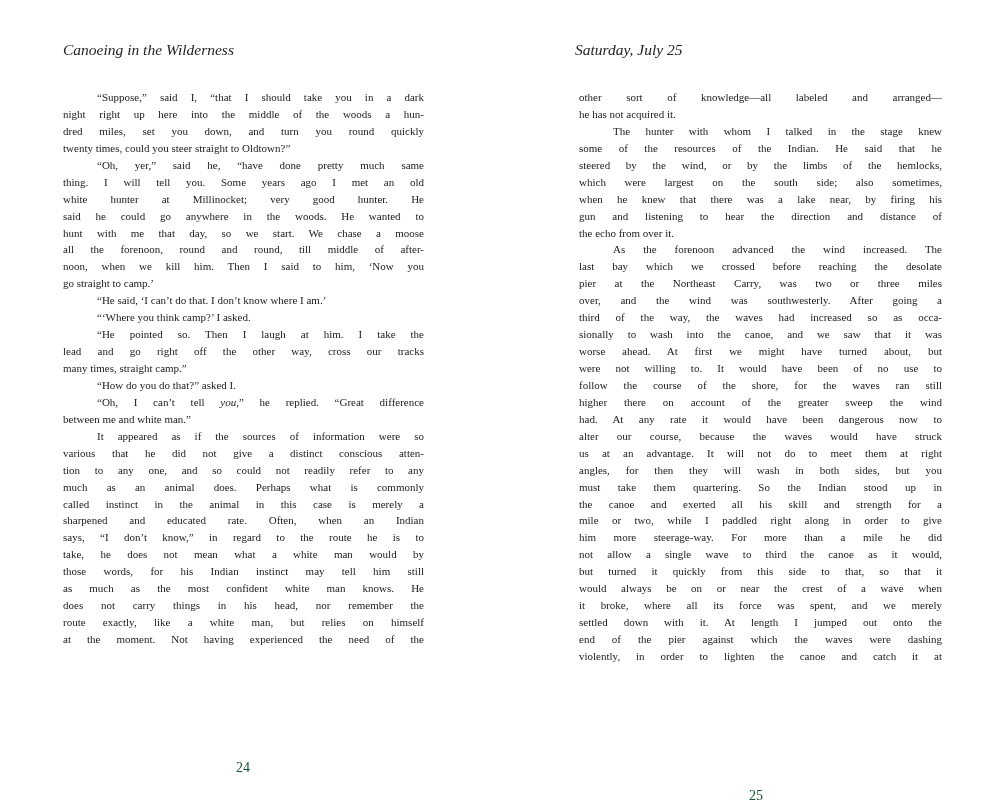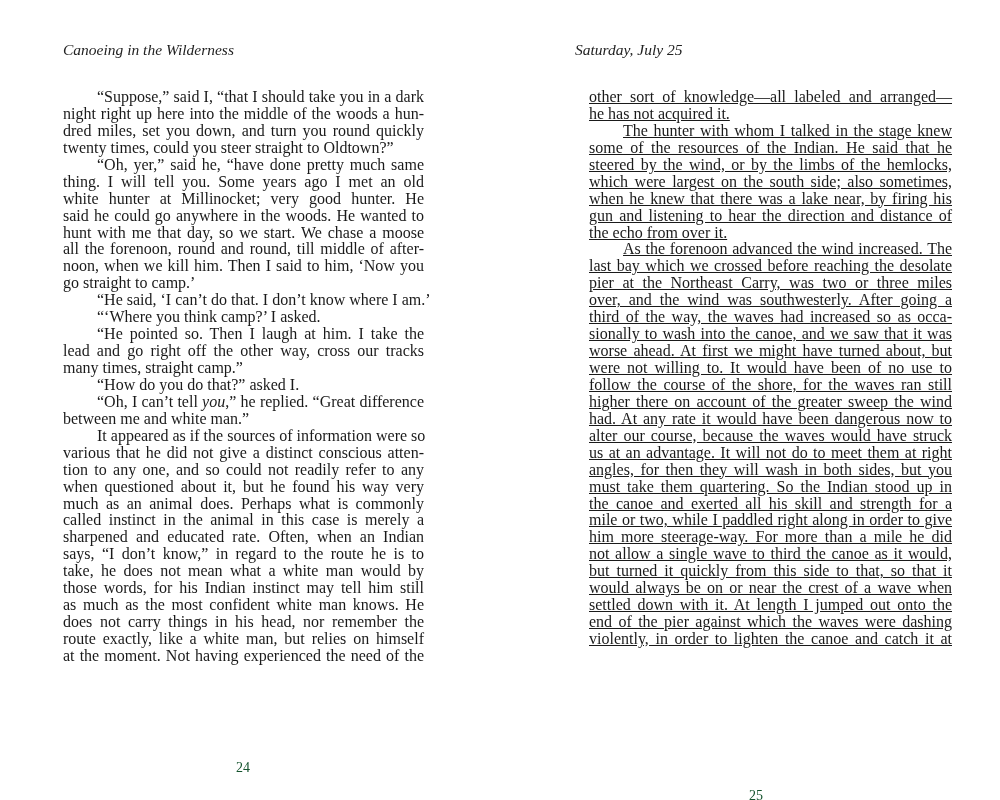--- a/index.html
+++ b/index.html
@@ -15,24 +15,24 @@
   #page-right { left:500px; width:500px; }
   .running-head {
     position:absolute; top:41px;
     font-style:italic; font-size:15.5px; color:#222;
     text-align:left; white-space:nowrap;
   }
   #page-left .running-head { left:63px; width:360px; }
   #page-right .running-head { left:75px; width:362px; }
   .body-text {
     position:absolute; top:89px;
-    font-size:16px; line-height:16.95px;
+    font-size:11px; line-height:16.95px;
   }
   #page-left .body-text { left:63px; width:361px; }
-  #page-right .body-text { left:89px; width:363px;text-decoration:underline; }
+  #page-right .body-text { left:79px; width:363px; }
   .line {
     display:block; white-space:nowrap; height:16.95px;
     text-align:justify; text-align-last:justify;
   }
   .line.last { text-align:left; text-align-last:left; }
   .line.indent { padding-left:34px;text-align:right; }
   .folio {
     position:absolute; top:760px; font-size:14px; color:#14532d;
     text-align:center;
   }
@@ -62,21 +62,20 @@
       <span class="line indent last">“‘Where you think camp?’ I asked.</span>
       <span class="line indent">“He pointed so. Then I laugh at him. I take the</span>
       <span class="line">lead and go right off the other way, cross our tracks</span>
       <span class="line last">many times, straight camp.”</span>
       <span class="line indent last">“How do you do that?” asked I.</span>
       <span class="line indent">“Oh, I can’t tell <em>you</em>,” he replied. “Great difference</span>
       <span class="line last">between me and white man.”</span>
       <span class="line indent">It appeared as if the sources of information were so</span>
       <span class="line">various that he did not give a distinct conscious atten-</span>
       <span class="line">tion to any one, and so could not readily refer to any</span>
-      <span class="line">when questioned about it, but he found his way very</span>
       <span class="line">much as an animal does. Perhaps what is commonly</span>
       <span class="line">called instinct in the animal in this case is merely a</span>
       <span class="line">sharpened and educated rate. Often, when an Indian</span>
       <span class="line">says, “I don’t know,” in regard to the route he is to</span>
       <span class="line">take, he does not mean what a white man would by</span>
       <span class="line">those words, for his Indian instinct may tell him still</span>
       <span class="line">as much as the most confident white man knows. He</span>
       <span class="line">does not carry things in his head, nor remember the</span>
       <span class="line">route exactly, like a white man, but relies on himself</span>
       <span class="line">at the moment. Not having experienced the need of the</span>
@@ -110,18 +109,19 @@
       <span class="line">alter our course, because the waves would have struck</span>
       <span class="line">us at an advantage. It will not do to meet them at right</span>
       <span class="line">angles, for then they will wash in both sides, but you</span>
       <span class="line">must take them quartering. So the Indian stood up in</span>
       <span class="line">the canoe and exerted all his skill and strength for a</span>
       <span class="line">mile or two, while I paddled right along in order to give</span>
       <span class="line">him more steerage-way. For more than a mile he did</span>
       <span class="line">not allow a single wave to third the canoe as it would,</span>
       <span class="line">but turned it quickly from this side to that, so that it</span>
       <span class="line">would always be on or near the crest of a wave when</span>
+      <span class="line">it broke, where all its force was spent, and we merely</span>
       <span class="line">settled down with it. At length I jumped out onto the</span>
       <span class="line">end of the pier against which the waves were dashing</span>
       <span class="line">violently, in order to lighten the canoe and catch it at</span>
     </div>
   <div class="folio">25</div>
 </div>
 
 </body></html>

